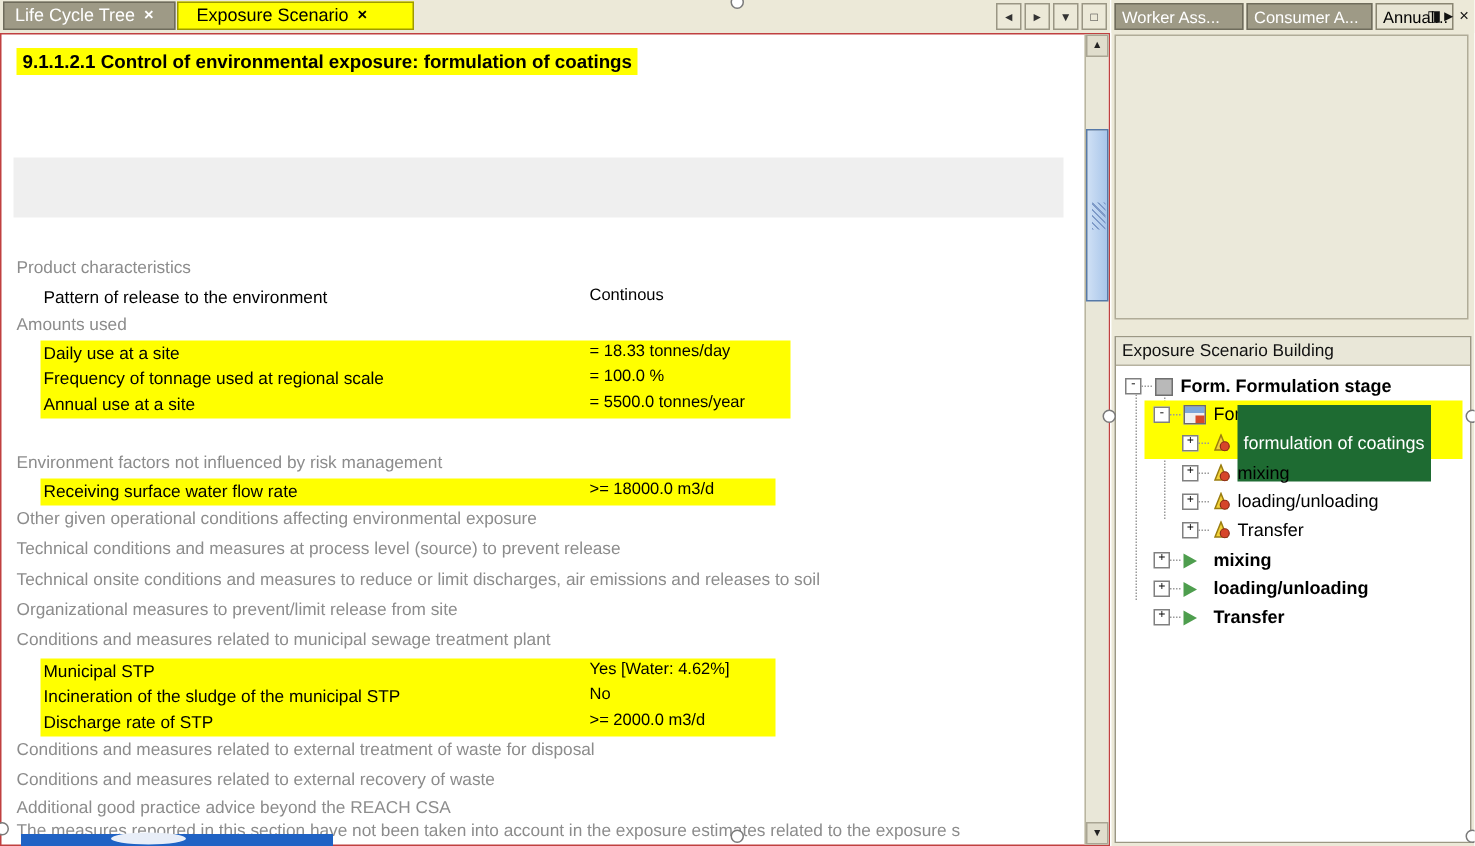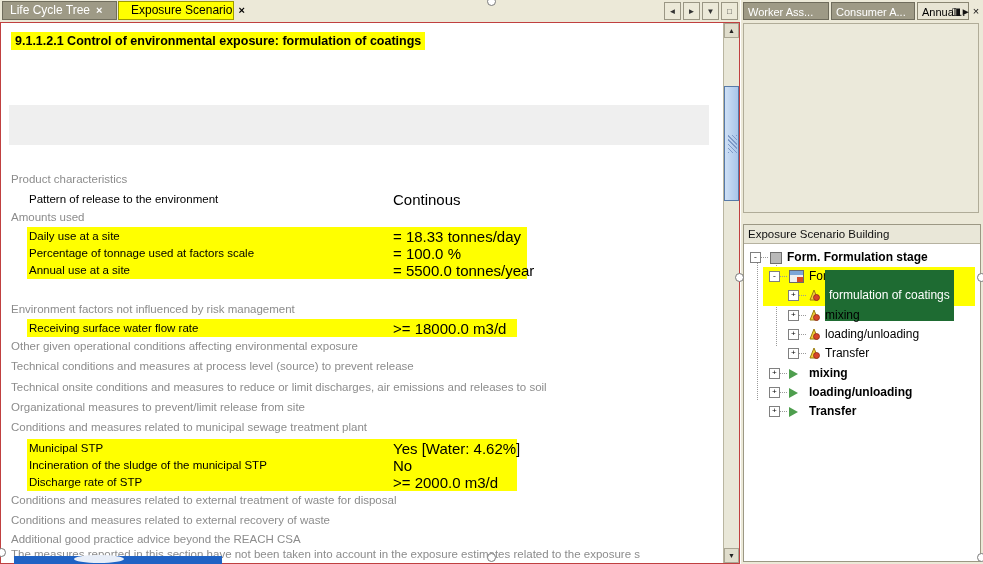--- a/index.html
+++ b/index.html
@@ -31,21 +31,21 @@
   #doc-scroll{position:absolute;left:0;top:0;right:17px;bottom:0;overflow:hidden;}
 
   #es-title{position:absolute;left:10px;top:9px;background:#ffff00;color:#000;
             font-weight:bold;font-size:12.5px;padding:2px 4px;white-space:nowrap;}
 
   #gray-band{position:absolute;left:8px;top:82px;width:700px;height:40px;background:#efefef;}
 
   .row{position:absolute;height:17px;line-height:17px;white-space:nowrap;font-size:11.5px;}
   .sec{color:#8c8c8c;left:10px;}
   .itm{color:#000;left:28px;}
-  .val{position:absolute;left:392px;color:#000;font-size:15px;white-space:nowrap;}
+  .val{position:absolute;left:392px;color:#000;font-size:11px;white-space:nowrap;}
   .hlbox{position:absolute;background:#ffff00;}
   .note{position:absolute;left:10px;color:#8c8c8c;font-size:11.5px;white-space:nowrap;line-height:15px;}
 
   
   #vsb{position:absolute;right:0;top:0;width:16px;bottom:0;background:#e9e7d8;
        border-left:1px solid #b9b5a0;box-sizing:border-box;}
   .sb-arrow{position:absolute;left:0;width:15px;height:15px;background:#e0ddcc;
             border:1px solid #a9a593;box-sizing:border-box;display:flex;
             align-items:center;justify-content:center;font-size:7px;color:#222;}
   #sb-up{top:0;} #sb-dn{bottom:0;}
@@ -111,21 +111,21 @@
 </head>
 <body>
 
 <div id="left-pane">
 
   <div id="tab-strip">
     <div class="tab inactive" style="left:2px;width:115px;">
       <span>Life Cycle Tree</span>
       <span class="tab-x">×</span>
     </div>
-    <div class="tab active" style="left:118px;width:116px;padding-left:12px;">
+    <div class="tab active" style="left:118px;width:158px;padding-left:12px;">
       <span>Exposure Scenario</span>
       <span class="tab-x">×</span>
     </div>
 
     <div id="tab-ctrls">
       <div class="tbtn">◄</div>
       <div class="tbtn">►</div>
       <div class="tbtn">▼</div>
       <div class="tbtn">□</div>
     </div>
@@ -138,21 +138,21 @@
       <div id="gray-band"></div>
 
       <div class="row sec" style="top:148px;">Product characteristics</div>
       <div class="row itm" style="top:168px;">Pattern of release to the environment</div>
       <div class="val" style="top:168px;">Continous</div>
 
       <div class="row sec" style="top:186px;">Amounts used</div>
       <div class="hlbox" style="left:26px;top:204px;width:500px;height:52px;"></div>
       <div class="row itm" style="top:205px;">Daily use at a site</div>
       <div class="val" style="top:205px;">= 18.33 tonnes/day</div>
-      <div class="row itm" style="top:222px;">Percentage of tonnage used at factors scale</div>
+      <div class="row itm" style="top:222px;">Frequency of tonnage used at regional scale</div>
       <div class="val" style="top:222px;">= 100.0 %</div>
       <div class="row itm" style="top:239px;">Annual use at a site</div>
       <div class="val" style="top:239px;">= 5500.0 tonnes/year</div>
 
 
       <div class="row sec" style="top:278px;">Environment factors not influenced by risk management</div>
       <div class="hlbox" style="left:26px;top:296px;width:490px;height:18px;"></div>
       <div class="row itm" style="top:297px;">Receiving surface water flow rate</div>
       <div class="val" style="top:297px;">&gt;= 18000.0 m3/d</div>
 

